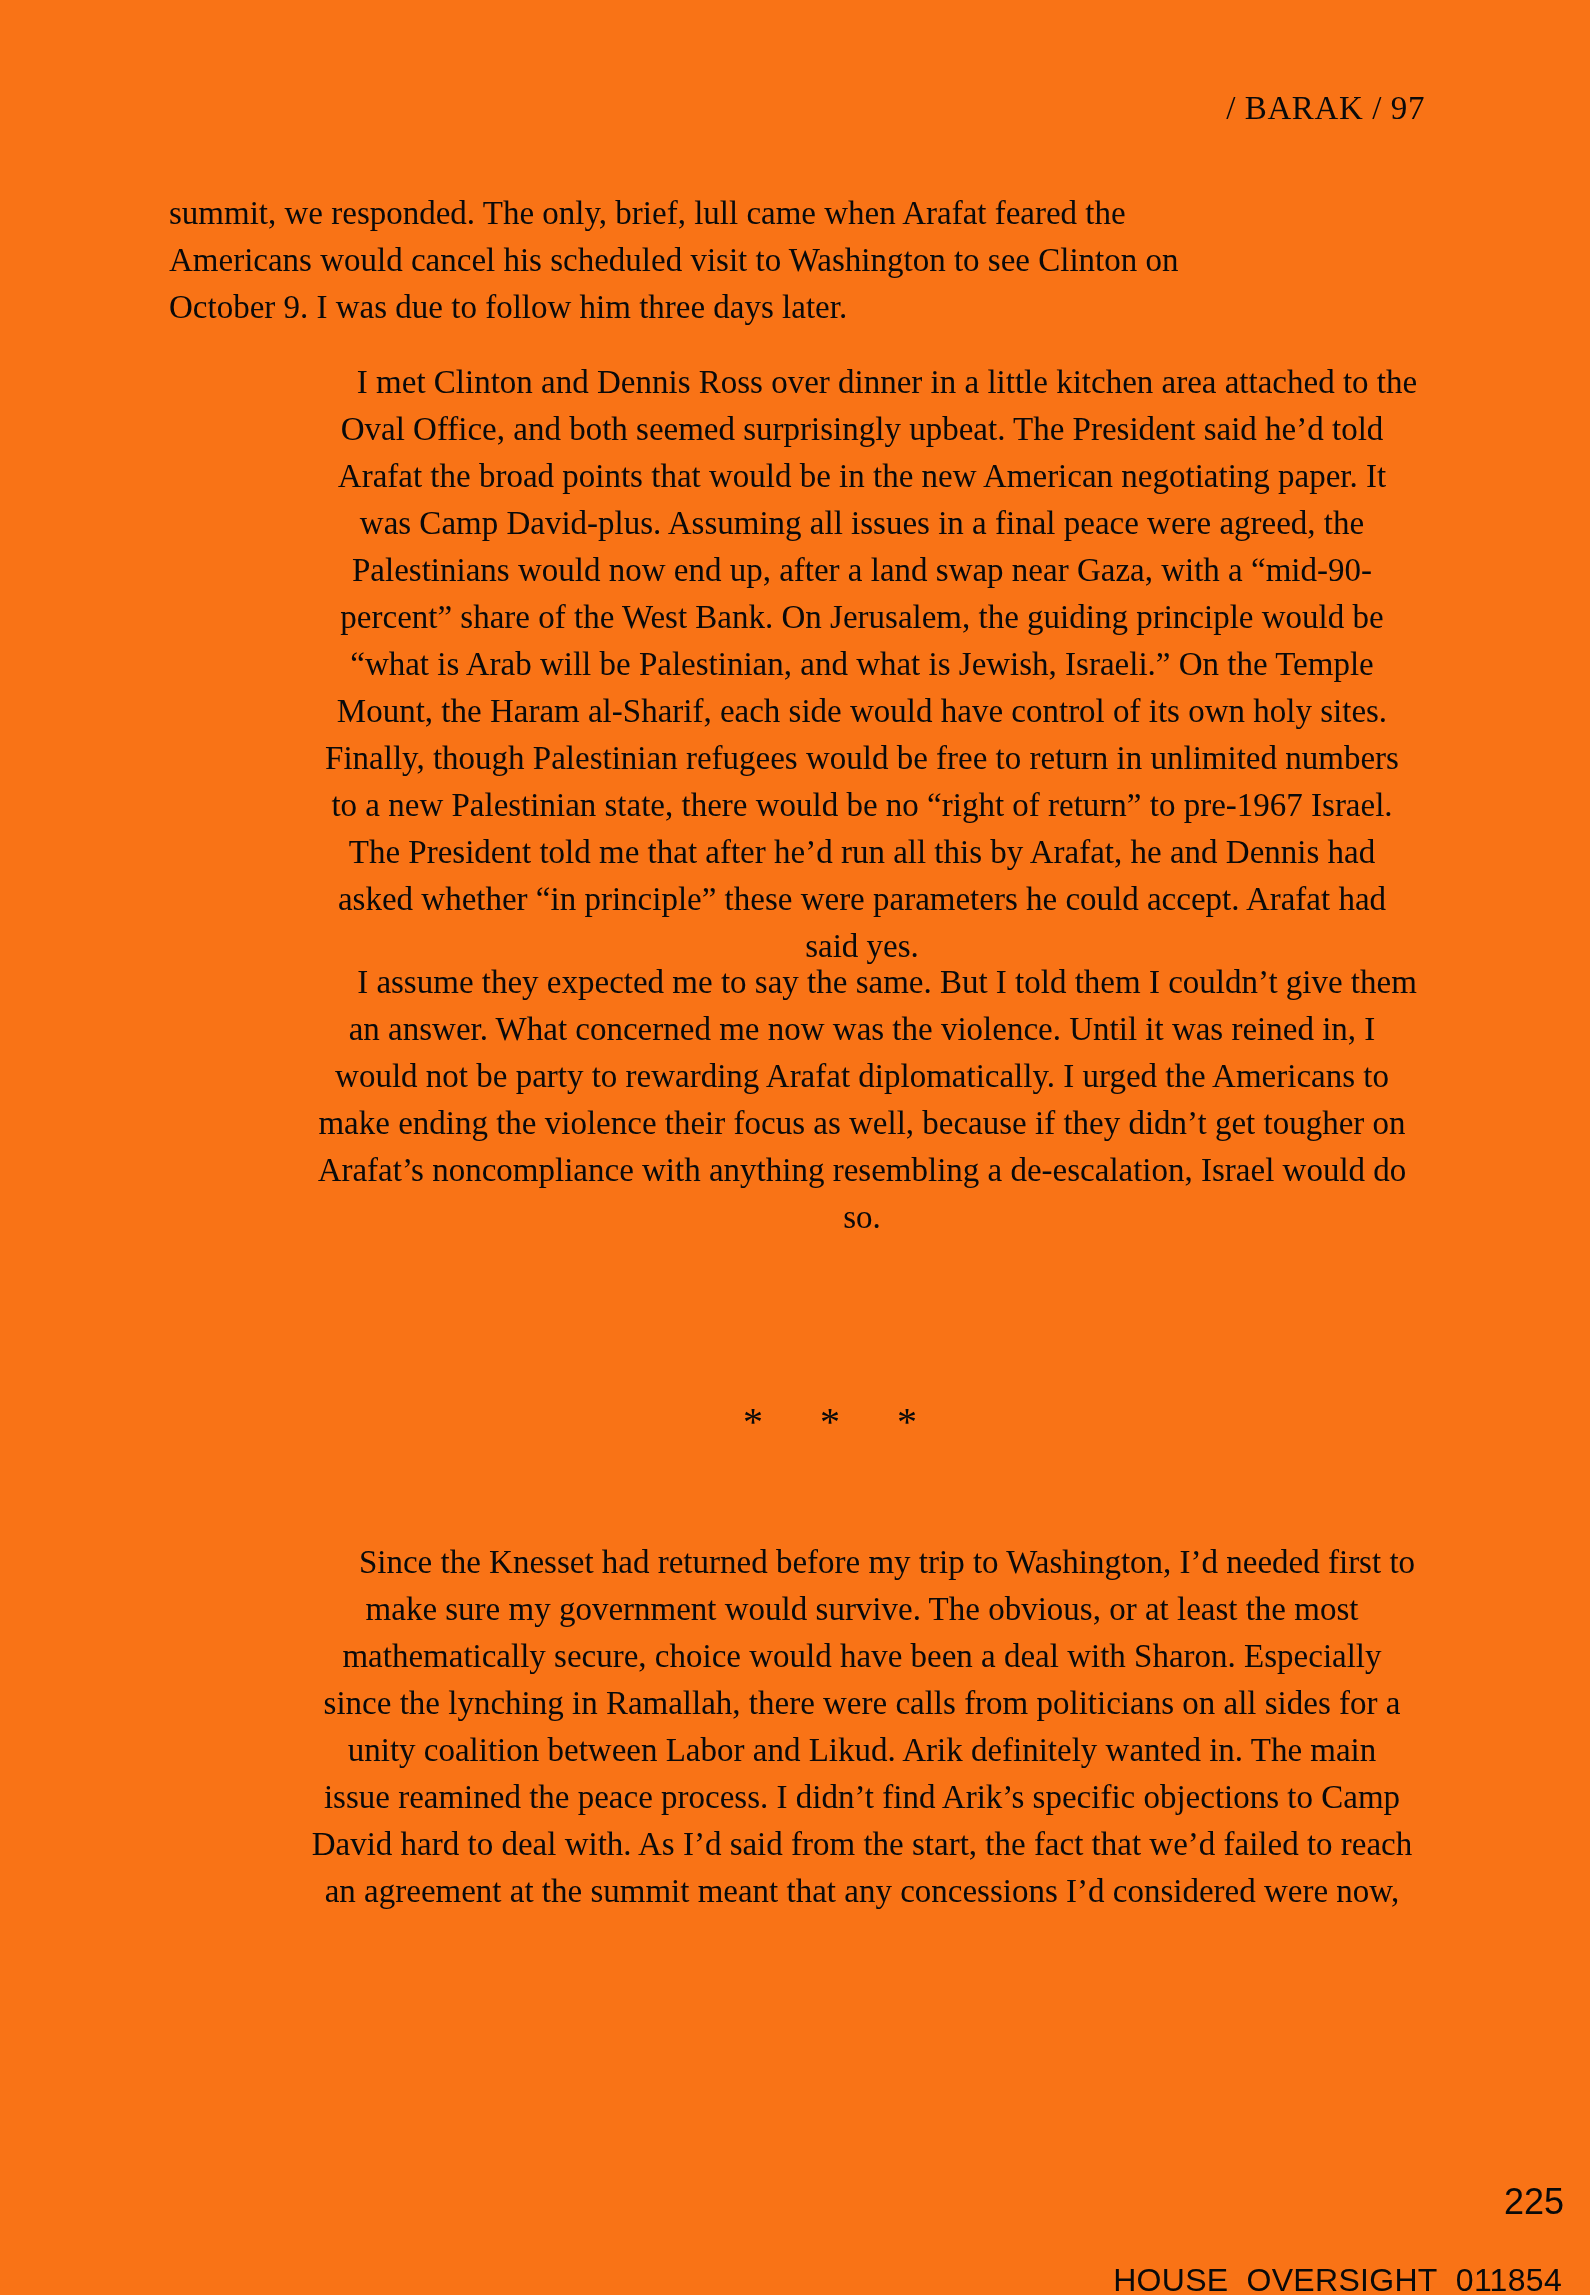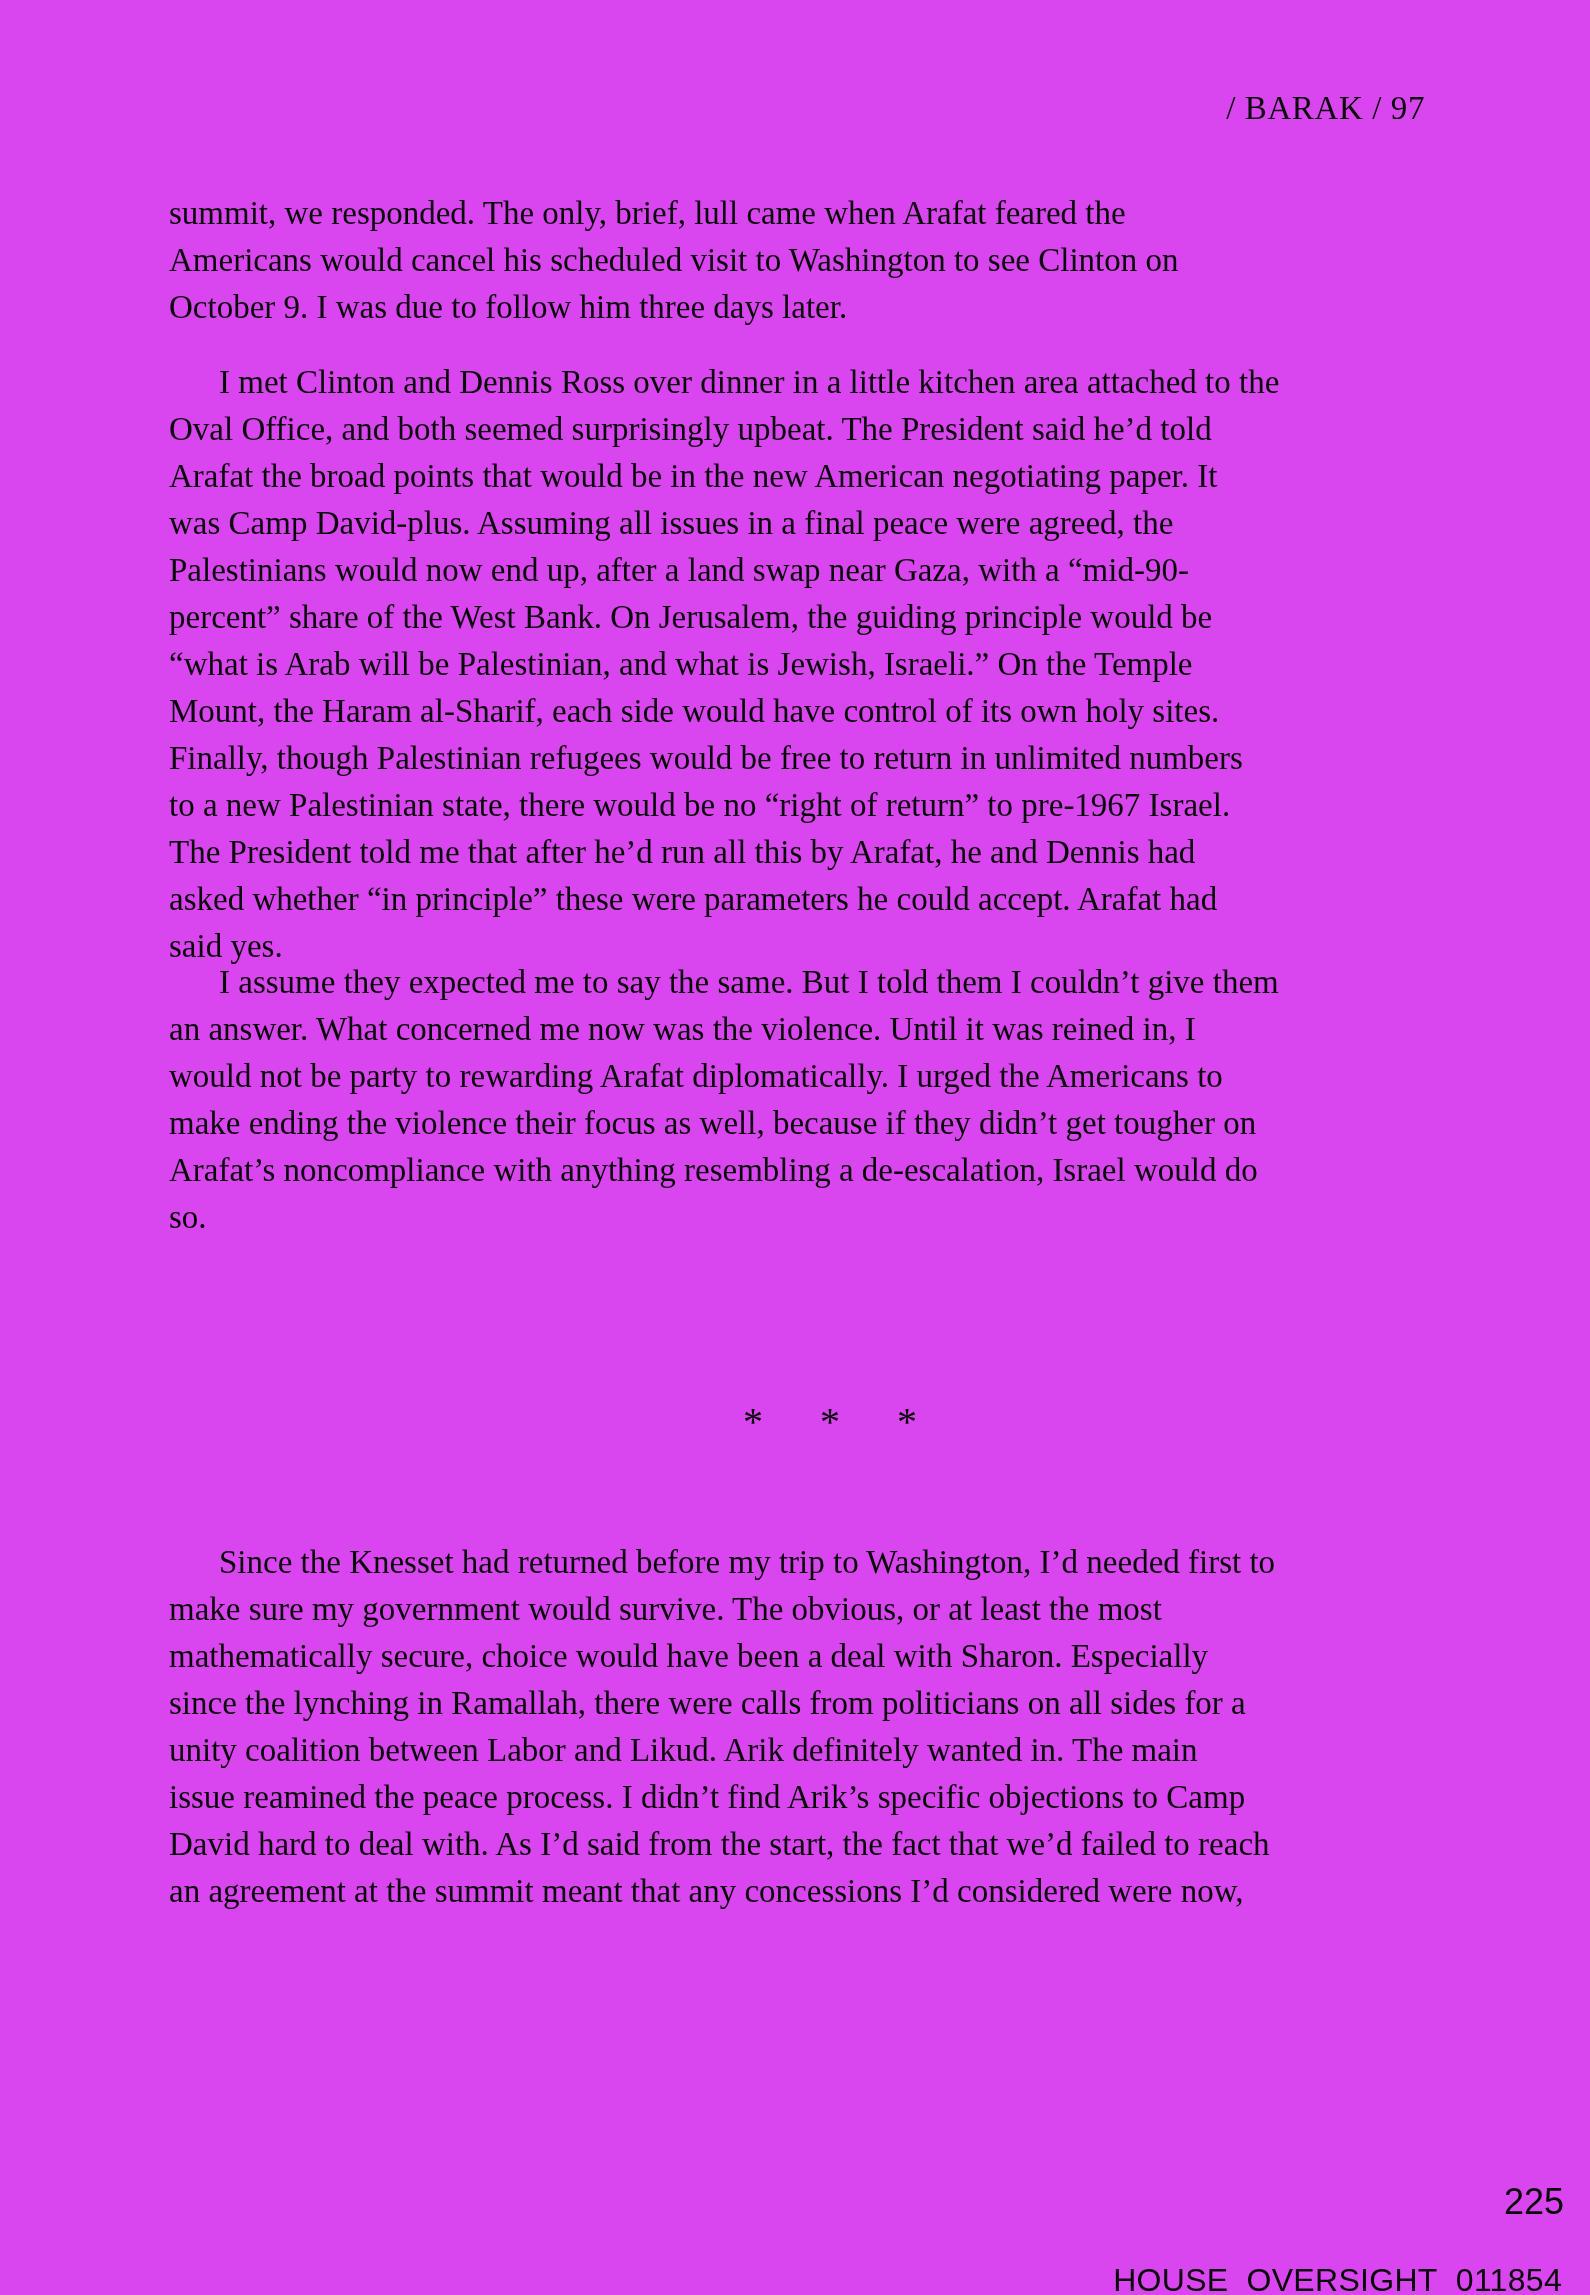--- a/index.html
+++ b/index.html
@@ -7,21 +7,21 @@
     padding: 0;
     background: #ffffff;
     width: 1591px;
     height: 2295px;
     overflow: hidden;
   }
   .page {
     position: relative;
     width: 1591px;
     height: 2295px;
-    background: #d946ef;
+    background: #f97316;
     color: #0a0a0a;
   }
   .running-header {
     position: absolute;
     top: 90px;
     right: 166px;
     font-family: "Liberation Serif", serif;
     font-size: 33px;
     line-height: 36px;
     letter-spacing: 0.6px;
@@ -30,21 +30,21 @@
   .para {
     position: absolute;
     left: 169px;
     width: 1386px;
     font-family: "Liberation Serif", serif;
     font-size: 33px;
     line-height: 47px;
     white-space: pre-line;
     letter-spacing: 0px;
   }
-  .para.indent { text-indent: 50px; }
+  .para.indent { text-indent: 50px; text-align: center; }
   .para-1 { top: 190px; }
   .para-2 { top: 359px; }
   .para-3 { top: 959px; }
   .para-4 { top: 1539px; }
   .section-break {
     position: absolute;
     top: 1398px;
     left: 743px;
     font-family: "Liberation Serif", serif;
     font-size: 40px;

